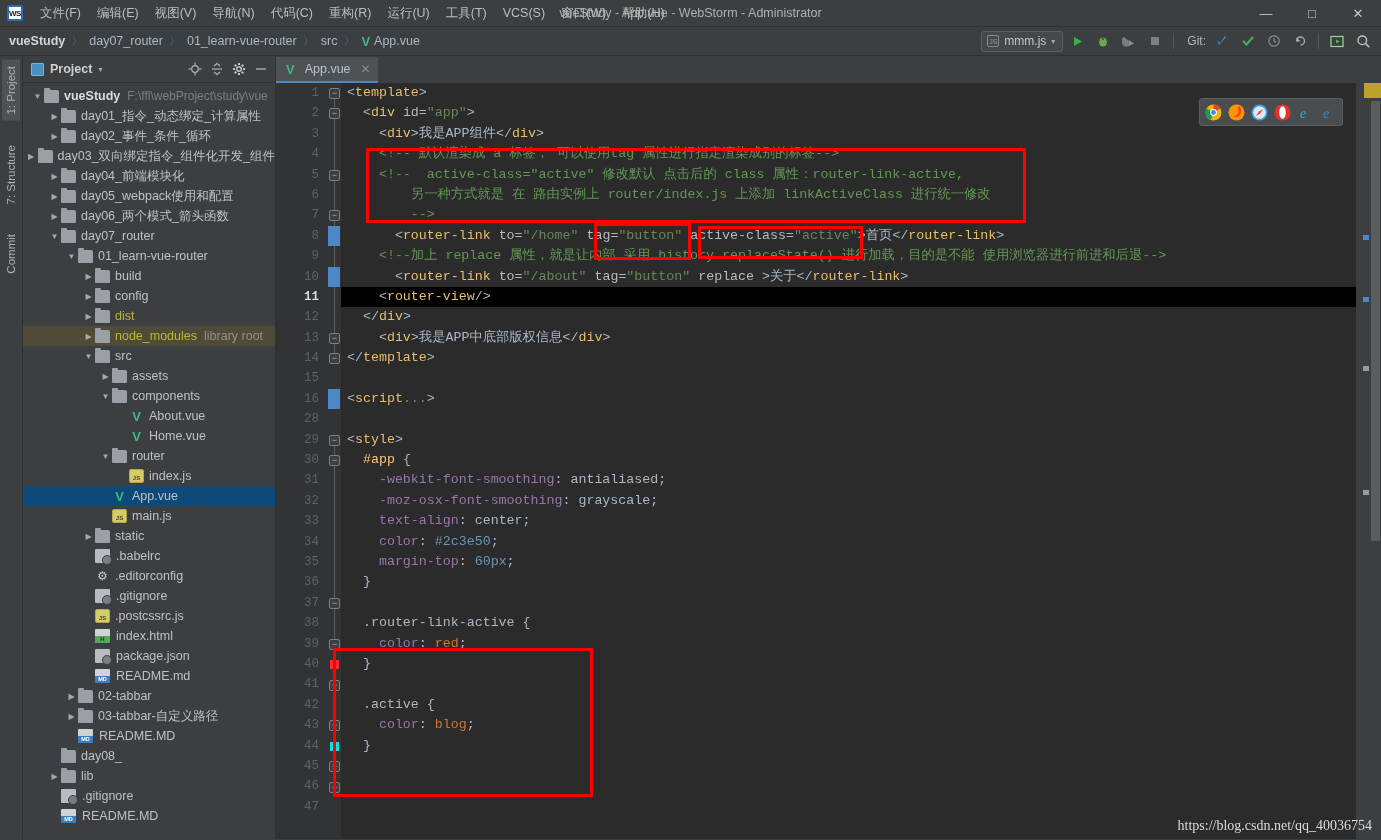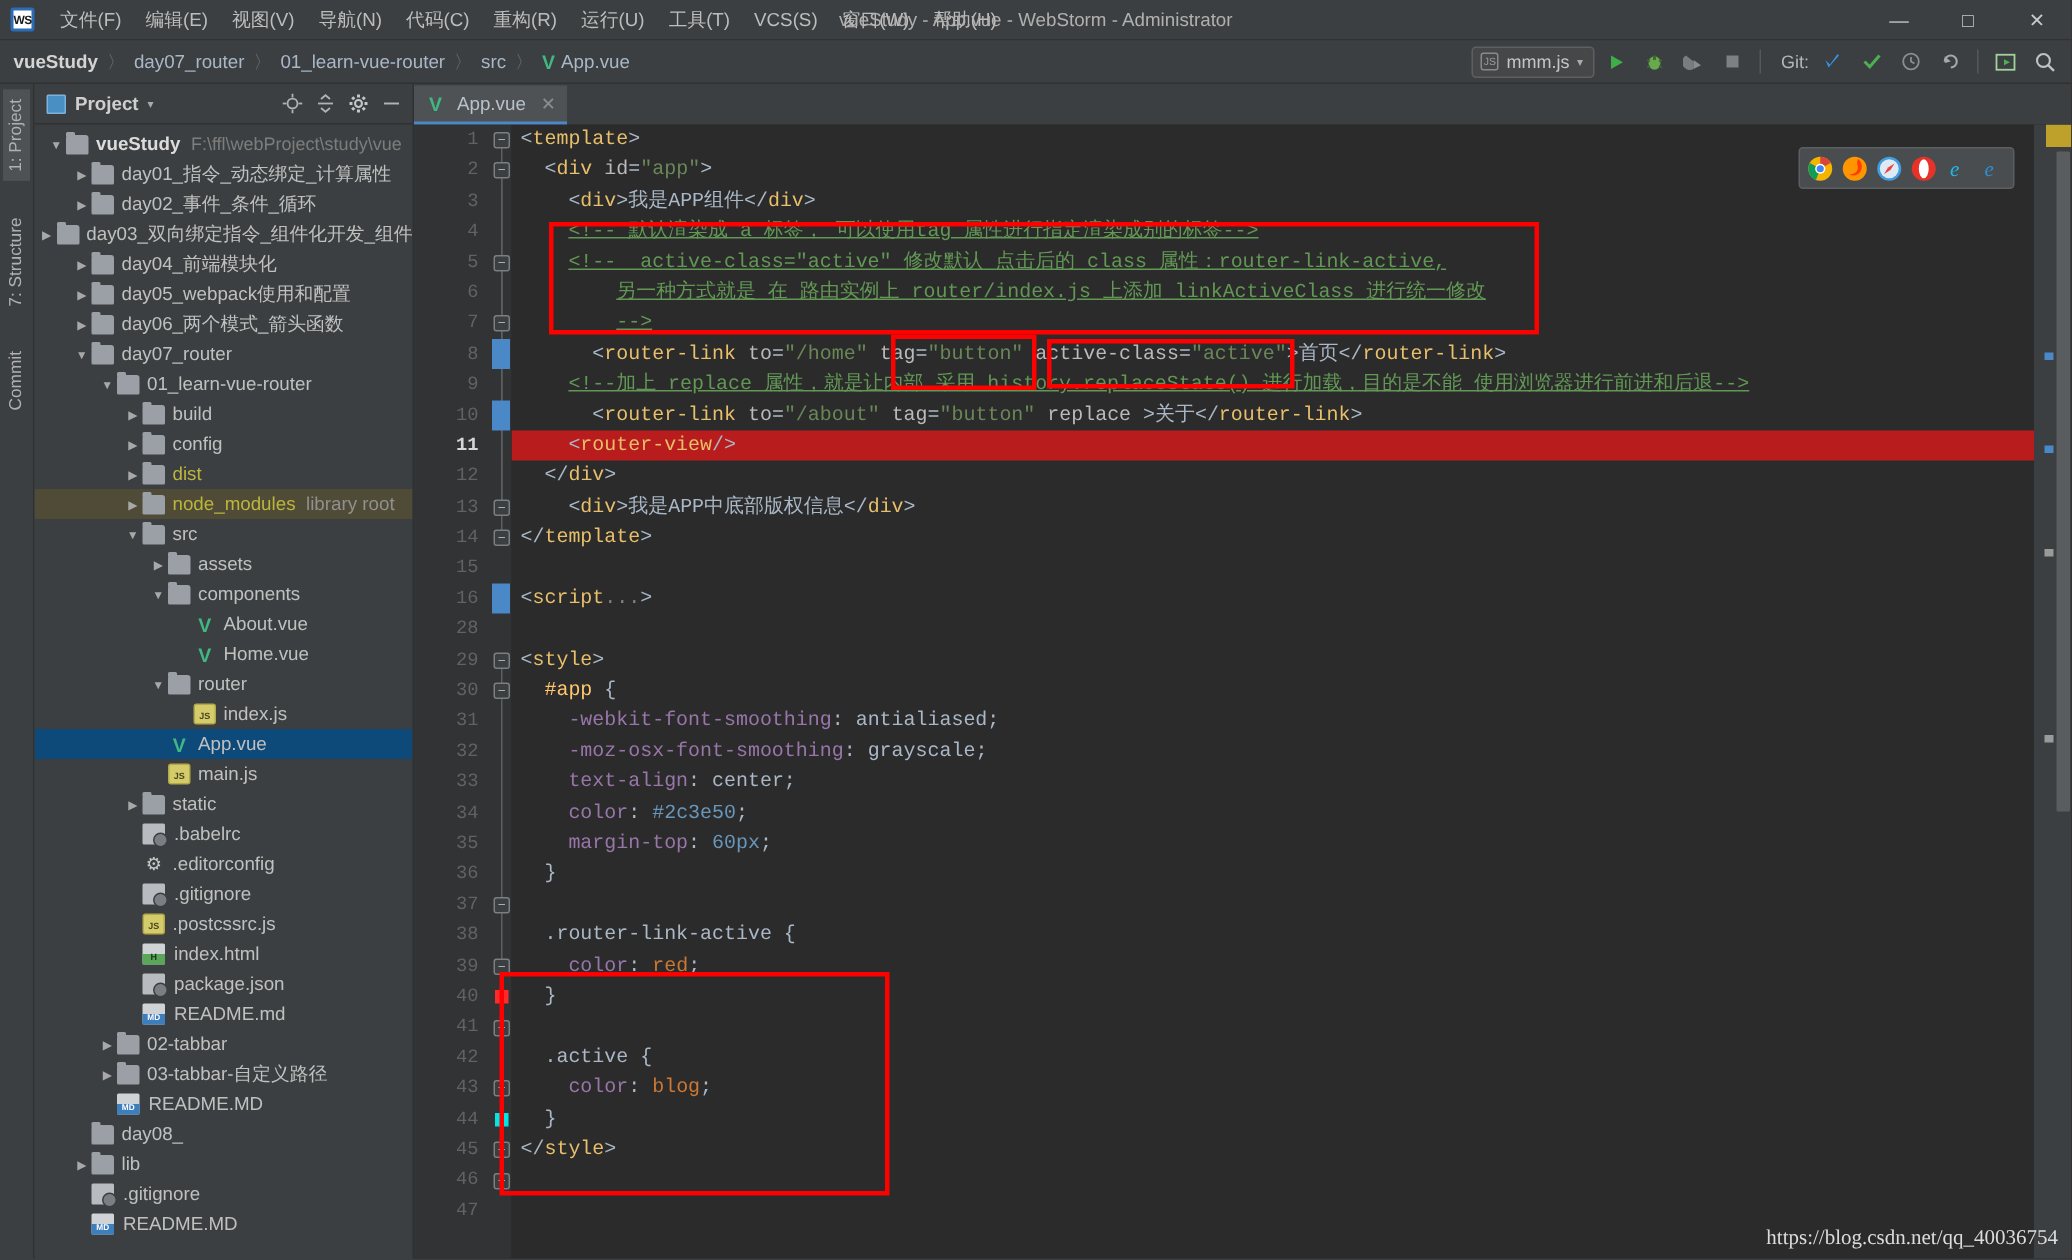--- a/index.html
+++ b/index.html
@@ -160,25 +160,25 @@
     font-size:9px; line-height:9px; text-align:center; color:#b2b2b2;
   }
   .foldline { position:absolute; left:6px; width:1px; background:#5c5f61; }
   .marker { position:absolute; left:2px; width:9px; height:9px; }
 
   .code {
     flex:1; position:relative; background:#2b2b2b; overflow:hidden;
     font-family:"Liberation Mono", monospace; font-size:13.3px;
   }
   .cl { height:20.4px; line-height:20.4px; white-space:pre; padding-left:6px; }
-  .cl.curline { background:#b91c1c; }
+  .cl.curline { background:#000000; }
   .tag { color:#e8bf6a; }
   .attr { color:#bababa; }
   .str { color:#6a8759; }
-  .cmt { color:#629755;text-decoration:underline; }
+  .cmt { color:#629755; }
   .punct { color:#a9b7c6; }
   .txt { color:#a9b7c6; }
   .prop { color:#9876aa; }
   .cssval { color:#a9b7c6; }
   .num { color:#6897bb; }
   .sel-css { color:#ffc66d; }
   .fade { color:#808080; }
 
   
   .rgutter { width:25px; background:#3c3f41; flex:0 0 25px; position:relative; }
@@ -702,21 +702,20 @@
           <div class="cl">    <span class="prop">margin-top</span><span class="punct">:</span> <span class="num">60px</span><span class="punct">;</span></div>
           <div class="cl">  <span class="punct">}</span></div>
           <div class="cl"></div>
           <div class="cl">  <span class="sel-css" style="color:#a9b7c6">.router-link-active</span> <span class="punct">{</span></div>
           <div class="cl">    <span class="prop">color</span><span class="punct">:</span> <span class="cssval" style="color:#cc7832">red</span><span class="punct">;</span></div>
           <div class="cl">  <span class="punct">}</span></div>
           <div class="cl"></div>
           <div class="cl">  <span class="sel-css" style="color:#a9b7c6">.active</span> <span class="punct">{</span></div>
           <div class="cl">    <span class="prop">color</span><span class="punct">:</span> <span class="cssval" style="color:#cc7832">blog</span><span class="punct">;</span></div>
           <div class="cl">  <span class="punct">}</span></div>
-          <div class="cl"><span class="punct">&lt;/</span><span class="tag">style</span><span class="punct">&gt;</span></div>
           <div class="cl"></div>
         </div>
       <div class="rgutter">
         <div class="rg-top"></div>
         <div class="rg-thumb" style="top:18px;height:440px;"></div>
         <div class="rg-mark" style="top:152px;background:#4a88c7;"></div>
         <div class="rg-mark" style="top:214px;background:#4a88c7;"></div>
         <div class="rg-mark" style="top:283px;background:#9a9a9a;"></div>
         <div class="rg-mark" style="top:407px;background:#9a9a9a;"></div>
       </div>

